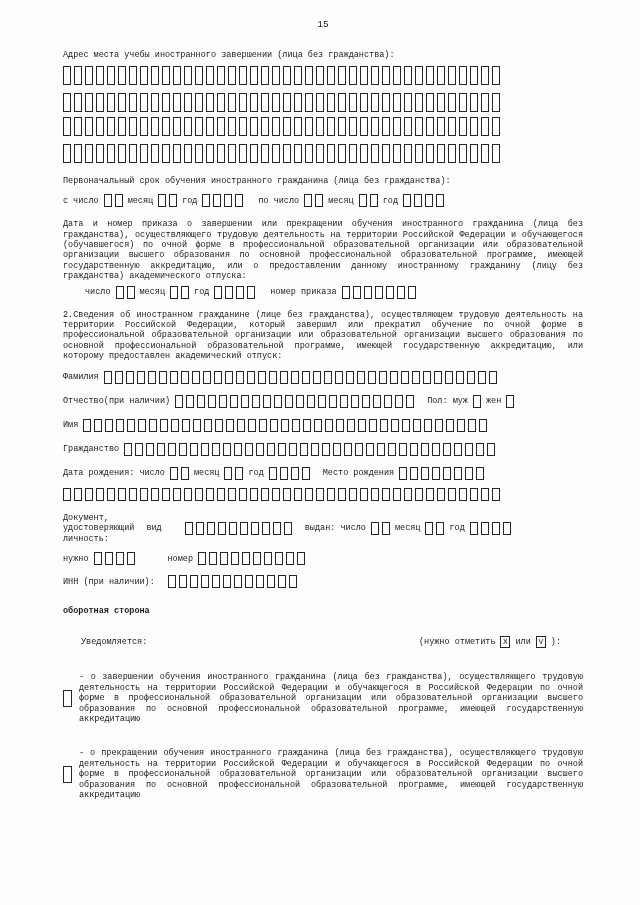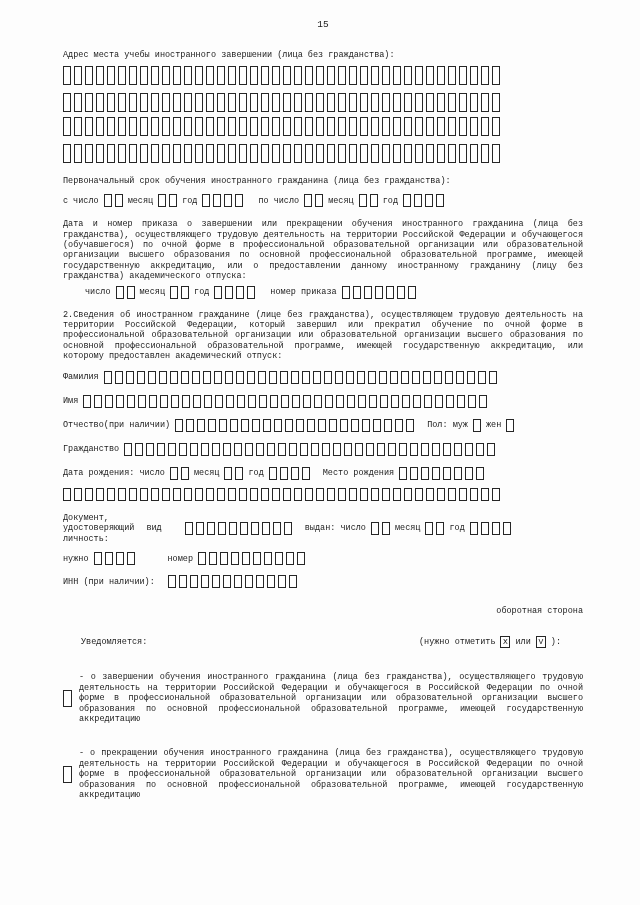--- a/index.html
+++ b/index.html
@@ -11,21 +11,21 @@
     font-family: "Liberation Mono", "DejaVu Sans Mono", monospace;
     font-size: 8.5px;
     line-height: 10.4px;
     padding: 20px 57px 16px 63px;
     overflow: hidden;
     position: relative;
   }
   .pageno { text-align: center; font-size: 9.5px; margin-bottom: 20px; }
   .lbl { white-space: nowrap; }
   .para { text-align: justify; }
-  .center-bold { text-align: right; font-weight: normal; }
+  .center-bold { text-align: left; font-weight: bold; }
 
   .cells { display: flex; gap: 3px; }
   .cell { width: 8px; border: 1px solid #262626; background: #fff; flex: none; }
   .cells.tall .cell { height: 19px; }
   .cells.sm .cell { height: 13px; }
 
   .frow { display: flex; align-items: flex-end; gap: 5px; white-space: nowrap; }
   .frow .t { padding-bottom: 1px; }
 
   .docrow { display: flex; align-items: center; gap: 12px; }
@@ -336,20 +336,56 @@
         <span class="cell"></span>
         <span class="cell"></span>
         <span class="cell"></span>
         <span class="cell"></span>
         <span class="cell"></span>
         <span class="cell"></span>
       </span>
   </div>
 
   <div class="frow mt11">
+    <span class="t">Отчество(при наличии)</span>
+    <span class="cells sm">
+        <span class="cell"></span>
+        <span class="cell"></span>
+        <span class="cell"></span>
+        <span class="cell"></span>
+        <span class="cell"></span>
+        <span class="cell"></span>
+        <span class="cell"></span>
+        <span class="cell"></span>
+        <span class="cell"></span>
+        <span class="cell"></span>
+        <span class="cell"></span>
+        <span class="cell"></span>
+        <span class="cell"></span>
+        <span class="cell"></span>
+        <span class="cell"></span>
+        <span class="cell"></span>
+        <span class="cell"></span>
+        <span class="cell"></span>
+        <span class="cell"></span>
+        <span class="cell"></span>
+        <span class="cell"></span>
+        <span class="cell"></span>
+      </span>
+    <span class="t ml8">Пол: муж</span>
+    <span class="cells sm">
+        <span class="cell"></span>
+      </span>
+    <span class="t">жен</span>
+    <span class="cells sm">
+        <span class="cell"></span>
+      </span>
+  </div>
+
+  <div class="frow mt11">
     <span class="t">Имя</span>
     <span class="cells sm">
         <span class="cell"></span>
         <span class="cell"></span>
         <span class="cell"></span>
         <span class="cell"></span>
         <span class="cell"></span>
         <span class="cell"></span>
         <span class="cell"></span>
         <span class="cell"></span>
@@ -374,56 +410,20 @@
         <span class="cell"></span>
         <span class="cell"></span>
         <span class="cell"></span>
         <span class="cell"></span>
         <span class="cell"></span>
         <span class="cell"></span>
         <span class="cell"></span>
         <span class="cell"></span>
         <span class="cell"></span>
         <span class="cell"></span>
-        <span class="cell"></span>
-      </span>
-  </div>
-
-  <div class="frow mt11">
-    <span class="t">Отчество(при наличии)</span>
-    <span class="cells sm">
-        <span class="cell"></span>
-        <span class="cell"></span>
-        <span class="cell"></span>
-        <span class="cell"></span>
-        <span class="cell"></span>
-        <span class="cell"></span>
-        <span class="cell"></span>
-        <span class="cell"></span>
-        <span class="cell"></span>
-        <span class="cell"></span>
-        <span class="cell"></span>
-        <span class="cell"></span>
-        <span class="cell"></span>
-        <span class="cell"></span>
-        <span class="cell"></span>
-        <span class="cell"></span>
-        <span class="cell"></span>
-        <span class="cell"></span>
-        <span class="cell"></span>
-        <span class="cell"></span>
-        <span class="cell"></span>
-        <span class="cell"></span>
-      </span>
-    <span class="t ml8">Пол: муж</span>
-    <span class="cells sm">
-        <span class="cell"></span>
-      </span>
-    <span class="t">жен</span>
-    <span class="cells sm">
         <span class="cell"></span>
       </span>
   </div>
 
   <div class="frow mt11">
     <span class="t">Гражданство</span>
     <span class="cells sm">
         <span class="cell"></span>
         <span class="cell"></span>
         <span class="cell"></span>

